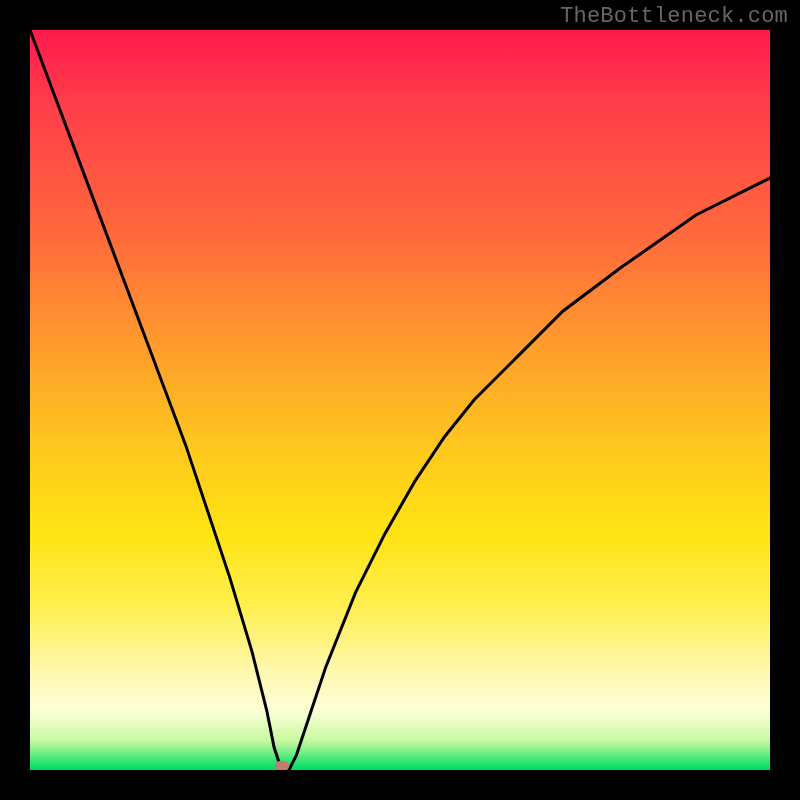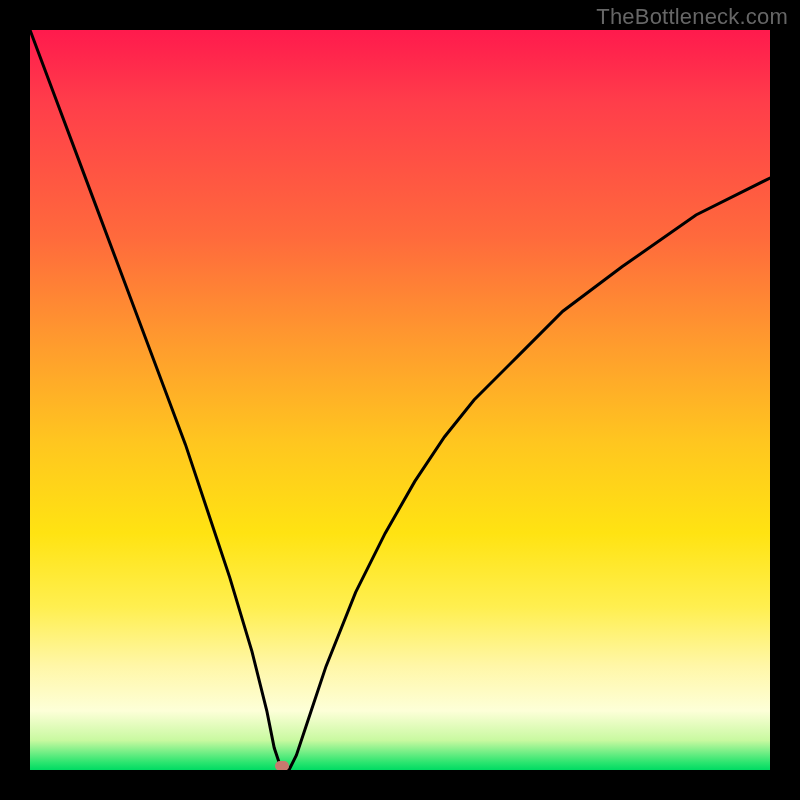--- a/index.html
+++ b/index.html
@@ -19,20 +19,21 @@
   }
   .watermark {
     position: absolute;
     top: 4px;
     right: 12px;
     color: #666666;
     font-size: 22px;
     font-weight: 400;
     letter-spacing: 0.2px;
     z-index: 5;
+    font-family: Liberation Mono, monospace;
   }
   .plot-area {
     position: absolute;
     left: 30px;
     top: 30px;
     width: 740px;
     height: 740px;
     overflow: hidden;
   }
   .gradient {

